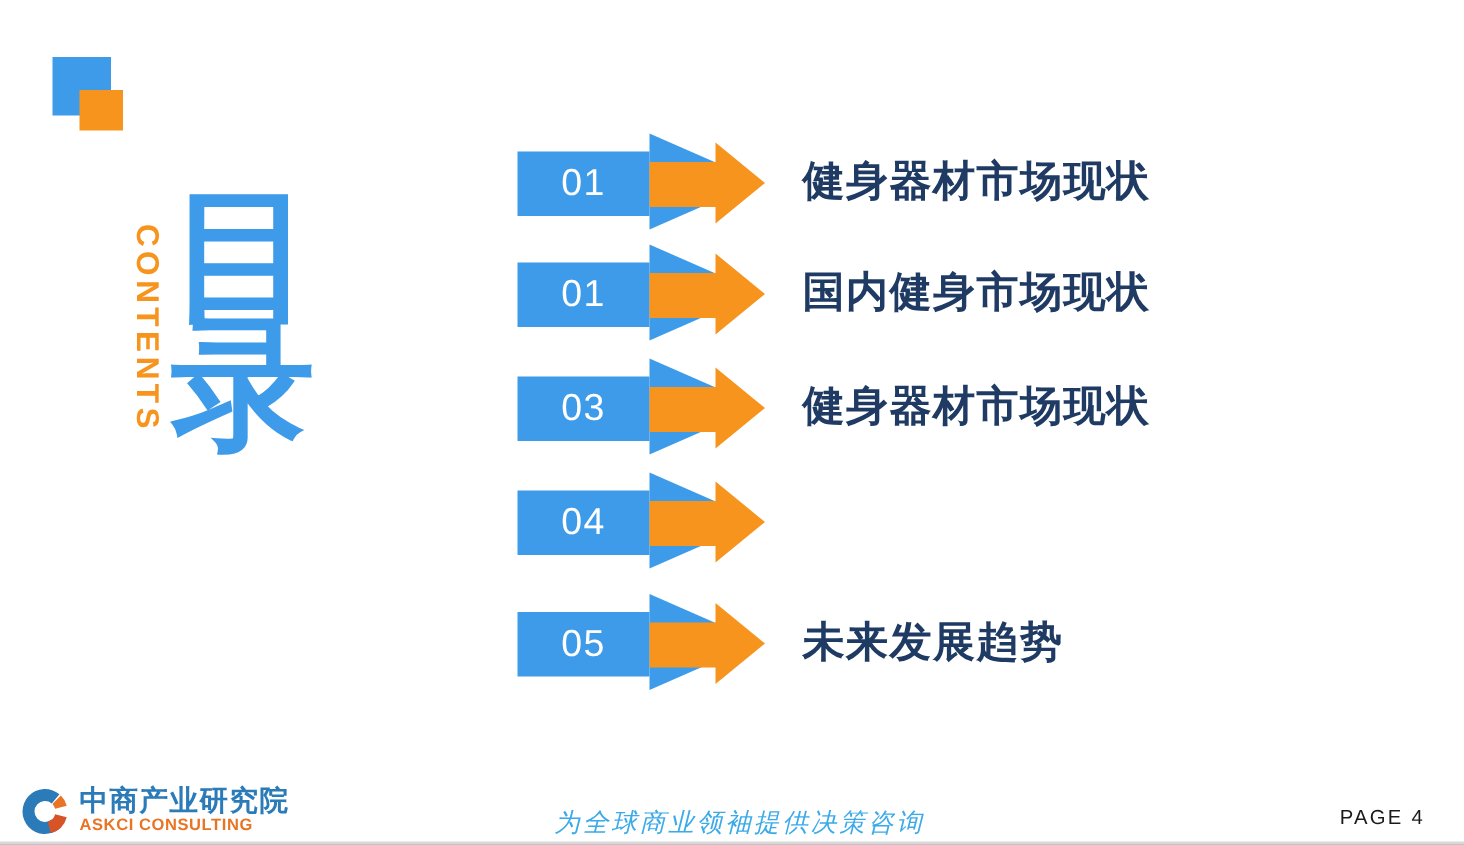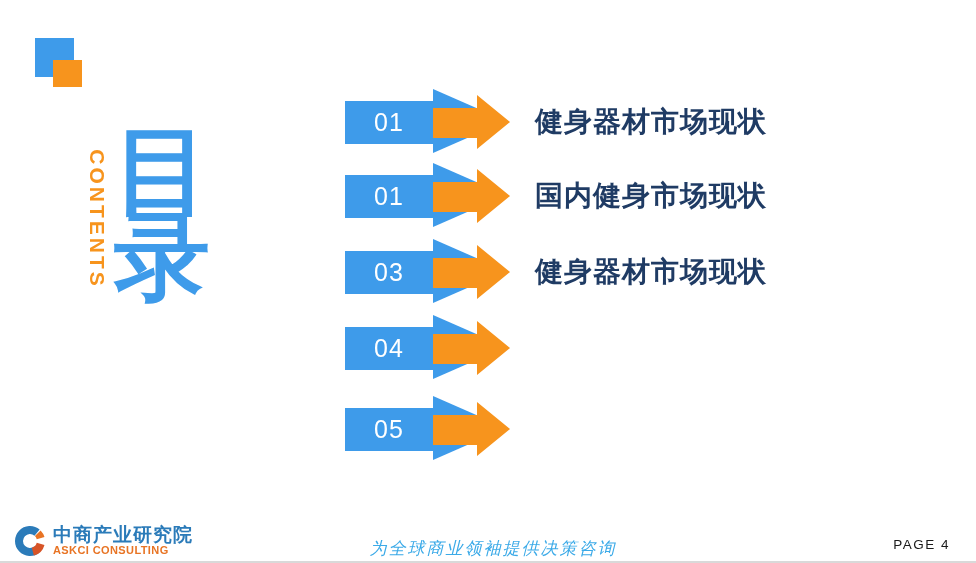--- a/index.html
+++ b/index.html
@@ -151,20 +151,21 @@
     <div class="num">04</div>
   </div>
 
   <div class="item" style="top:395px">
     <svg class="arrow" width="170" height="66" viewBox="0 0 170 66">
       <polygon points="90,1 163,33 90,65" fill="#3E9BEA"></polygon>
       <rect x="2" y="13" width="88" height="43" fill="#3E9BEA"></rect>
       <polygon points="90,20 134,20 134,7 167,34 134,61 134,50 90,50" fill="#F7941D"></polygon>
     </svg>
     <div class="num">05</div>
+    <div class="label">未来发展趋势</div>
   </div>
 
   <div class="logo">
     <svg width="32" height="32" viewBox="0 0 32 32">
       <path d="M25.64,4.51 A15,15 0 1 0 25.64,27.49 L20.5,21.36 A7,7 0 1 1 20.5,10.64 Z" fill="#2B7BB9"></path>
       <path d="M26.6,5.4 A15,15 0 0 1 30.49,12.12 L22.76,14.19 A7,7 0 0 0 20.95,11.05 Z" fill="#E87424"></path>
       <path d="M30.49,19.88 A15,15 0 0 1 19.88,30.49 L17.81,22.76 A7,7 0 0 0 22.76,17.81 Z" fill="#D75427"></path>
     </svg>
     <div class="logo-text">
       <div class="logo-cn">中商产业研究院</div>

